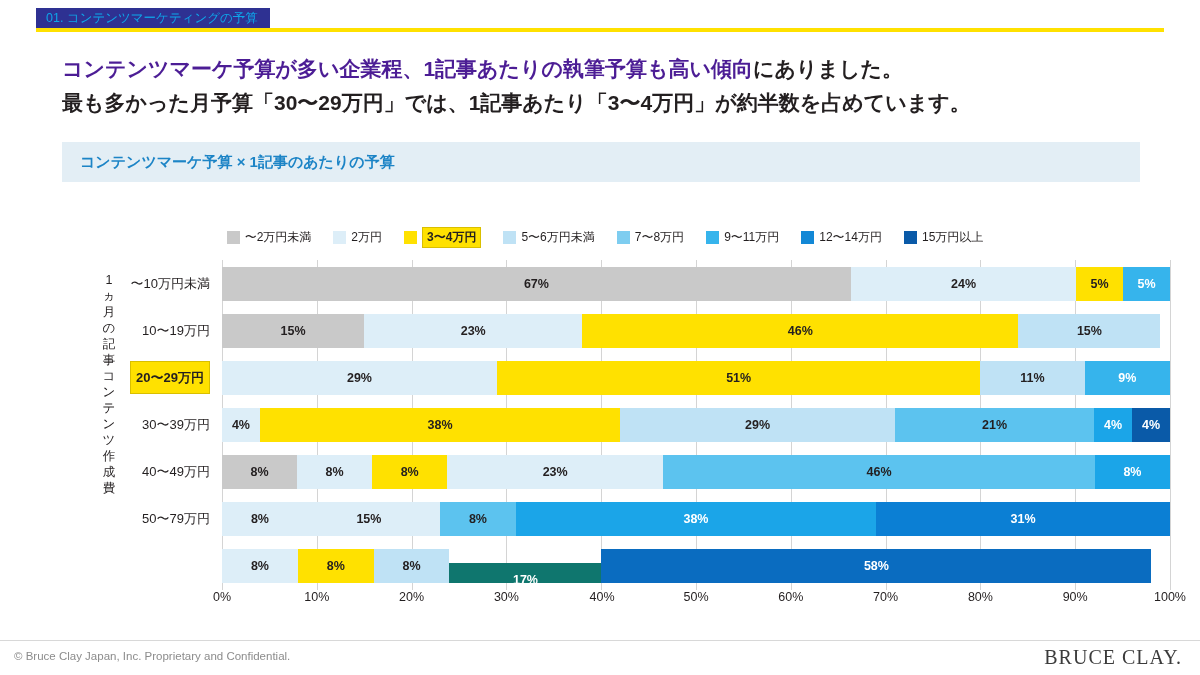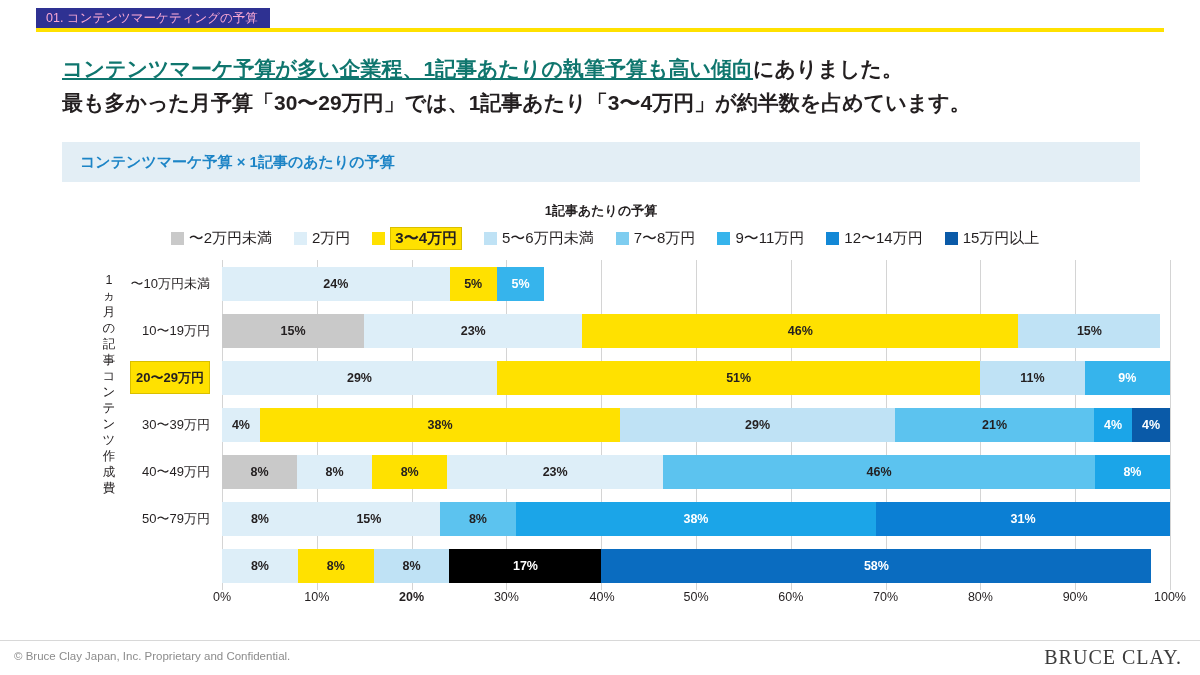--- a/index.html
+++ b/index.html
@@ -20,21 +20,21 @@
   .slide-header {
     position: absolute;
     left: 36px;
     top: 8px;
     width: 1128px;
     height: 24px;
   }
   .header-tab {
     display: inline-block;
     background: #2e3192;
-    color: #f9a8d4;
+    color: #0ea5e9;
     font-size: 12.5px;
     line-height: 20px;
     padding: 0 12px 0 10px;
     height: 20px;
     white-space: nowrap;
   }
   .header-rule {
     position: absolute;
     left: 0;
     top: 20px;
@@ -50,22 +50,21 @@
     top: 52px;
     width: 1100px;
   }
   .lead-line {
     font-size: 21px;
     font-weight: bold;
     line-height: 34px;
     white-space: nowrap;
   }
   .lead-em {
-    color: #0f766e;
-    text-decoration: underline;
+    color: #4c1d95;
   }
   .lead-plain {
     color: #231f20;
   }
 
   
   .panel {
     position: absolute;
     left: 62px;
     top: 142px;
@@ -108,21 +107,21 @@
     top: 45px;
     width: 1078px;
     display: flex;
     justify-content: center;
     align-items: center;
     gap: 14px;
   }
   .legend-item {
     display: flex;
     align-items: center;
-    font-size: 15px;
+    font-size: 12px;
     white-space: nowrap;
     padding-left: 8px;
   }
   .legend-swatch {
     width: 13px;
     height: 13px;
     margin-right: 5px;
     display: inline-block;
   }
   .legend-item.highlight .legend-label {
@@ -264,21 +263,20 @@
   <div class="lead-line">
     <span class="lead-em">コンテンツマーケ予算が多い企業程、1記事あたりの執筆予算も高い傾向</span><span class="lead-plain">にありました。</span>
   </div>
   <div class="lead-line lead-plain">最も多かった月予算「30〜29万円」では、1記事あたり「3〜4万円」が約半数を占めています。</div>
 </div>
 
 <div class="panel">
   <div class="panel-title">コンテンツマーケ予算 × 1記事のあたりの予算</div>
 
   <div class="chart-area">
-    <div class="legend-title">1記事あたりの予算</div>
     <div class="legend" id="legend">
         <div class="legend-item">
           <span class="legend-swatch" style="background: rgb(201, 201, 201);"></span>
           <span class="legend-label">〜2万円未満</span>
         </div>
         <div class="legend-item">
           <span class="legend-swatch" style="background: rgb(221, 238, 248);"></span>
           <span class="legend-label">2万円</span>
         </div>
         <div class="legend-item highlight">
@@ -331,20 +329,21 @@
           <div class="gridline" style="left: 189.6px;"></div>
           <div class="gridline" style="left: 284.4px;"></div>
           <div class="gridline" style="left: 379.2px;"></div>
           <div class="gridline" style="left: 474px;"></div>
           <div class="gridline" style="left: 568.8px;"></div>
           <div class="gridline" style="left: 663.6px;"></div>
           <div class="gridline" style="left: 758.4px;"></div>
           <div class="gridline" style="left: 853.2px;"></div>
           <div class="gridline" style="left: 948px;"></div>
           <div class="row" style="top: 6.57143px;">
+            <div class="seg dark-text-light" style="width: 635.16px; background: rgb(201, 201, 201);">67%</div>
             <div class="seg dark-text-light" style="width: 227.52px; background: rgb(221, 238, 248);">24%</div>
             <div class="seg dark-text-light" style="width: 47.4px; background: rgb(255, 225, 0);">5%</div>
             <div class="seg light" style="width: 47.4px; background: rgb(54, 180, 236);">5%</div>
           </div>
           <div class="cat-label" style="top: 6.57143px;"><span>〜10万円未満</span></div>
           <div class="row" style="top: 53.7143px;">
             <div class="seg dark-text-light" style="width: 142.2px; background: rgb(201, 201, 201);">15%</div>
             <div class="seg dark-text-light" style="width: 218.04px; background: rgb(221, 238, 248);">23%</div>
             <div class="seg dark-text-light" style="width: 436.08px; background: rgb(255, 225, 0);">46%</div>
             <div class="seg dark-text-light" style="width: 142.2px; background: rgb(191, 226, 245);">15%</div>
@@ -380,30 +379,30 @@
             <div class="seg dark-text-light" style="width: 142.2px; background: rgb(221, 238, 248);">15%</div>
             <div class="seg dark-text-light" style="width: 75.84px; background: rgb(92, 195, 239);">8%</div>
             <div class="seg light" style="width: 360.24px; background: rgb(27, 165, 232);">38%</div>
             <div class="seg light" style="width: 293.88px; background: rgb(11, 127, 212);">31%</div>
           </div>
           <div class="cat-label" style="top: 242.286px;"><span>50〜79万円</span></div>
           <div class="row" style="top: 289.429px;">
             <div class="seg dark-text-light" style="width: 75.84px; background: rgb(221, 238, 248);">8%</div>
             <div class="seg dark-text-light" style="width: 75.84px; background: rgb(255, 225, 0);">8%</div>
             <div class="seg dark-text-light" style="width: 75.84px; background: rgb(191, 226, 245);">8%</div>
-            <div class="seg light" style="width: 152px; background: #000000;">17%</div>
+            <div class="seg light" style="width: 152px; background: #0f766e; margin-top: 14px;">17%</div>
             <div class="seg light" style="width: 549.84px; background: rgb(10, 108, 192);">58%</div>
           </div>
         </div>
     </div>
 
     <div class="xaxis" id="xaxis">
         <div class="xtick" style="left: 0px;">0%</div>
         <div class="xtick" style="left: 94.8px;">10%</div>
-        <div class="xtick" style="left: 189.6px; font-weight: bold;">20%</div>
+        <div class="xtick" style="left: 189.6px;">20%</div>
         <div class="xtick" style="left: 284.4px;">30%</div>
         <div class="xtick" style="left: 380px; text-align: center;">40%</div>
         <div class="xtick" style="left: 474px;">50%</div>
         <div class="xtick" style="left: 568.8px;">60%</div>
         <div class="xtick" style="left: 663.6px;">70%</div>
         <div class="xtick" style="left: 758.4px;">80%</div>
         <div class="xtick" style="left: 853.2px;">90%</div>
         <div class="xtick" style="left: 948px;">100%</div>
       </div>
   </div>

